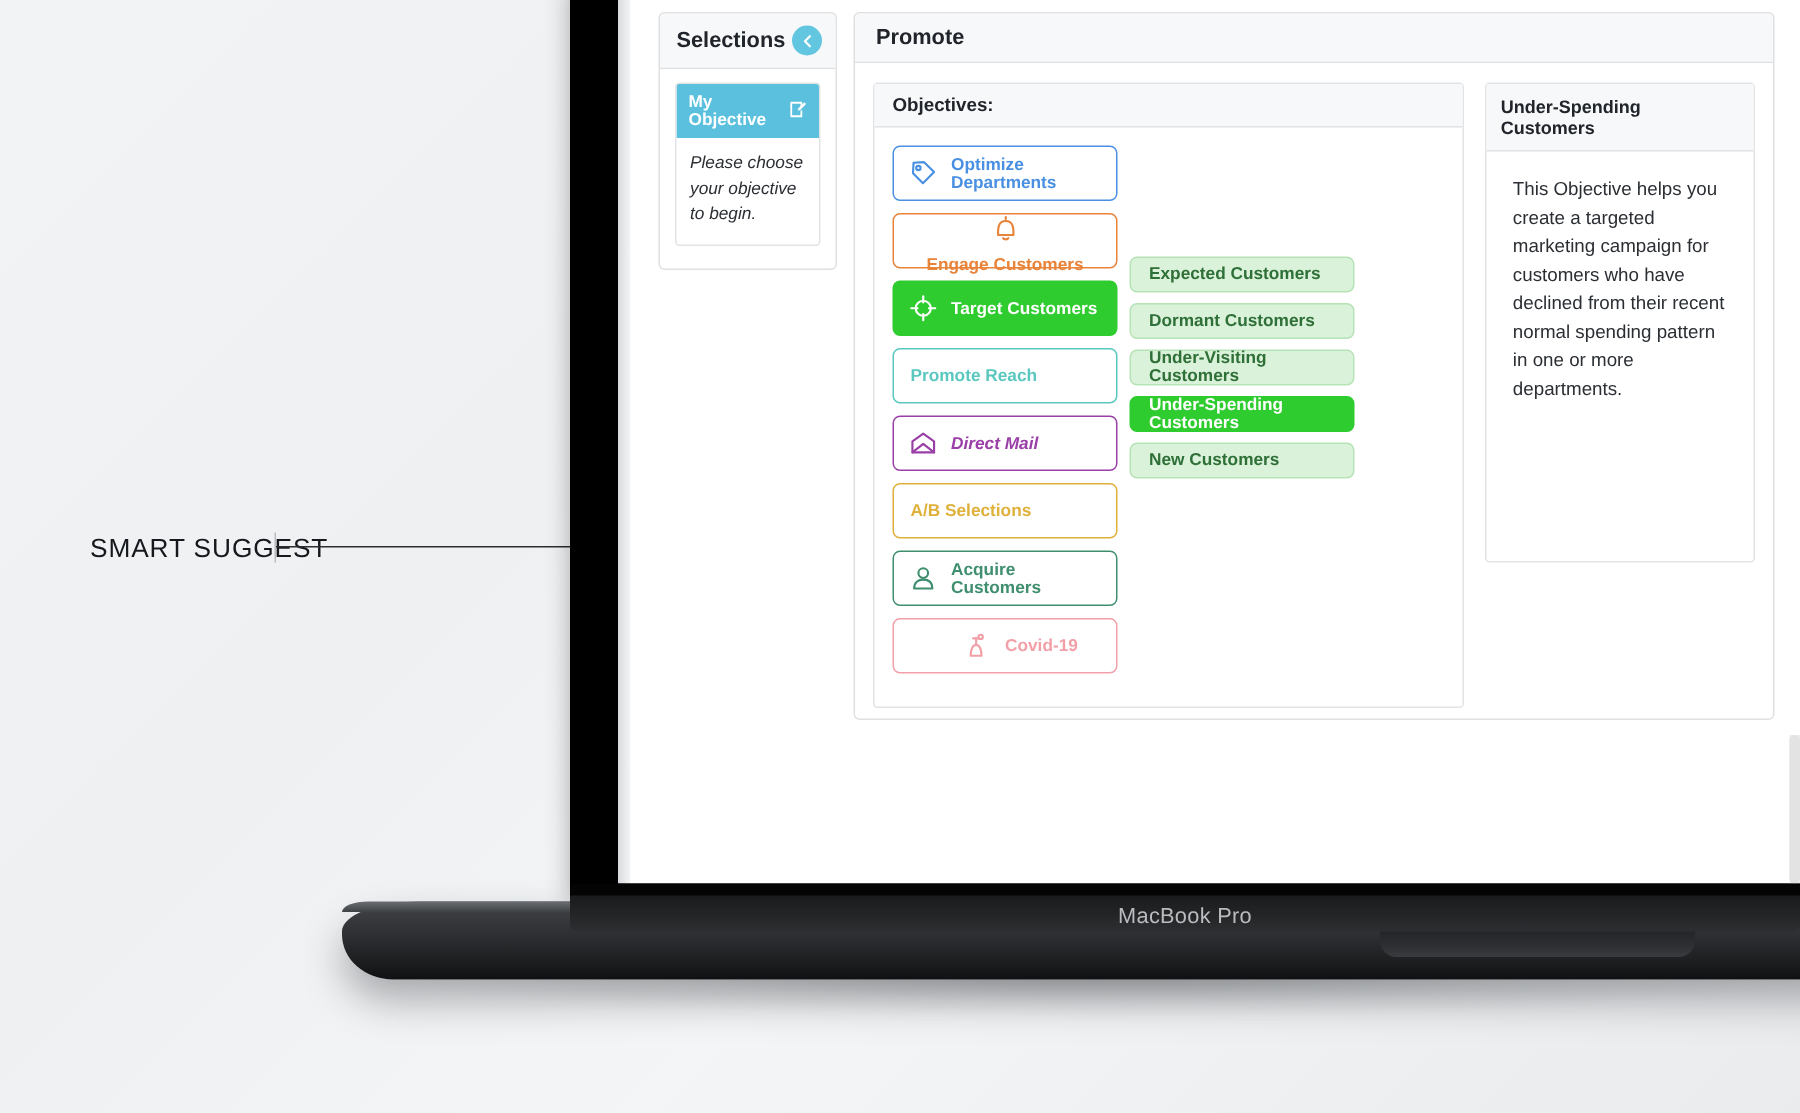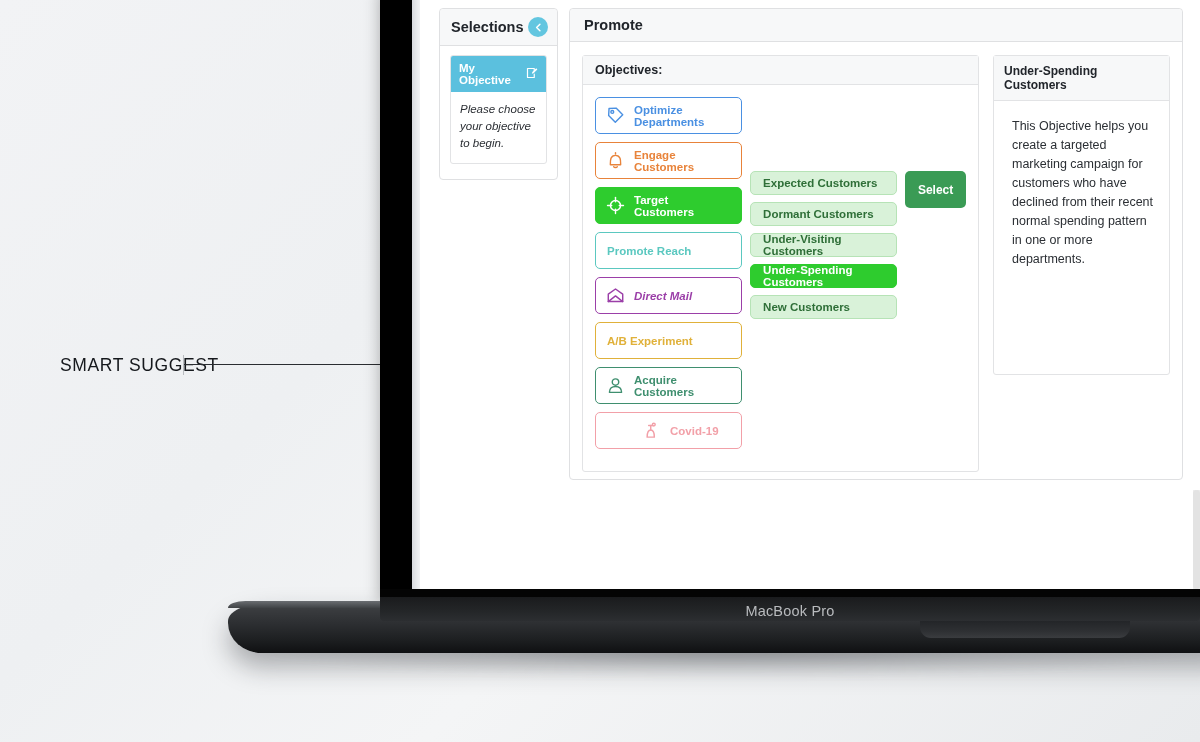--- a/index.html
+++ b/index.html
@@ -359,21 +359,21 @@
             <div class="col-primary" id="col-primary">
                 <div class="obj-btn" style="border-color: rgb(74, 144, 226); color: rgb(74, 144, 226);">
                   <span class="ico">
                     <svg width="19" height="19" viewBox="0 0 20 20">
                       <path d="M10.6 2.2 L17.6 9.2 L9.8 17 L2.8 10 L3.2 2.6 Z" fill="none" stroke="#4a90e2" stroke-width="1.5" stroke-linecap="round" stroke-linejoin="round"></path>
                       <circle cx="6.6" cy="6.3" r="1.5" fill="none" stroke="#4a90e2" stroke-width="1.5" stroke-linecap="round" stroke-linejoin="round"></circle>
                     </svg>
                   </span>
                   <span>Optimize Departments</span>
                 </div>
-                <div class="obj-btn" style="border-color: rgb(232, 131, 58); color: rgb(232, 131, 58);">
+                <div class="obj-btn" style="border-color: rgb(232, 131, 58); color: rgb(232, 131, 58); flex-direction: column;">
                   <span class="ico">
                     <svg width="19" height="19" viewBox="0 0 20 20">
                       <path d="M4.6 14.4 C4.6 10.6 4.2 4.6 10 4.6 C15.8 4.6 15.4 10.6 15.4 14.4 Z" fill="none" stroke="#e8833a" stroke-width="1.5" stroke-linecap="round" stroke-linejoin="round"></path>
                       <path d="M10 3.2 L10 1.8" fill="none" stroke="#e8833a" stroke-width="1.5" stroke-linecap="round" stroke-linejoin="round"></path>
                       <path d="M8.2 16.6 C8.6 17.7 11.4 17.7 11.8 16.6" fill="none" stroke="#e8833a" stroke-width="1.5" stroke-linecap="round" stroke-linejoin="round"></path>
                     </svg>
                   </span>
                   <span>Engage Customers</span>
                 </div>
                 <div class="obj-btn selected">
@@ -394,21 +394,21 @@
                 <div class="obj-btn" style="border-color: rgb(155, 63, 168); color: rgb(155, 63, 168); font-style: italic;">
                   <span class="ico">
                     <svg width="19" height="19" viewBox="0 0 20 20">
                       <path d="M2.4 8.6 L10 3.2 L17.6 8.6 L17.6 16.4 L2.4 16.4 Z" fill="none" stroke="#9b3fa8" stroke-width="1.5" stroke-linecap="round" stroke-linejoin="round"></path>
                       <path d="M2.4 16.4 L10 10.4 L17.6 16.4" fill="none" stroke="#9b3fa8" stroke-width="1.5" stroke-linecap="round" stroke-linejoin="round"></path>
                     </svg>
                   </span>
                   <span>Direct Mail</span>
                 </div>
                 <div class="obj-btn no-ico" style="border-color: rgb(224, 177, 58); color: rgb(224, 177, 58);">
-                  <span>A/B Experiment</span>
+                  <span>A/B Selections</span>
                 </div>
                 <div class="obj-btn" style="border-color: rgb(63, 143, 111); color: rgb(63, 143, 111);">
                   <span class="ico">
                     <svg width="19" height="19" viewBox="0 0 20 20">
                       <circle cx="10" cy="6.4" r="3.4" fill="none" stroke="#3f8f6f" stroke-width="1.5" stroke-linecap="round" stroke-linejoin="round"></circle>
                       <path d="M3.6 17.2 C3.6 12.8 6.4 11 10 11 C13.6 11 16.4 12.8 16.4 17.2 Z" fill="none" stroke="#3f8f6f" stroke-width="1.5" stroke-linecap="round" stroke-linejoin="round"></path>
                     </svg>
                   </span>
                   <span>Acquire Customers</span>
                 </div>
@@ -434,23 +434,20 @@
                 <div class="sec-btn">
                   <span>Under-Visiting Customers</span>
                 </div>
                 <div class="sec-btn selected">
                   <span>Under-Spending Customers</span>
                 </div>
                 <div class="sec-btn">
                   <span>New Customers</span>
                 </div>
               </div>
-            <div class="col-action">
-              <div id="select-btn">Select</div>
-            </div>
           </div>
         </div>
 
         <div id="info-box">
           <div id="info-head">Under-Spending Customers</div>
           <div id="info-body">This Objective helps you create a targeted marketing campaign for customers who have declined from their recent normal spending pattern in one or more departments.</div>
         </div>
 
       </div>
     </div>

